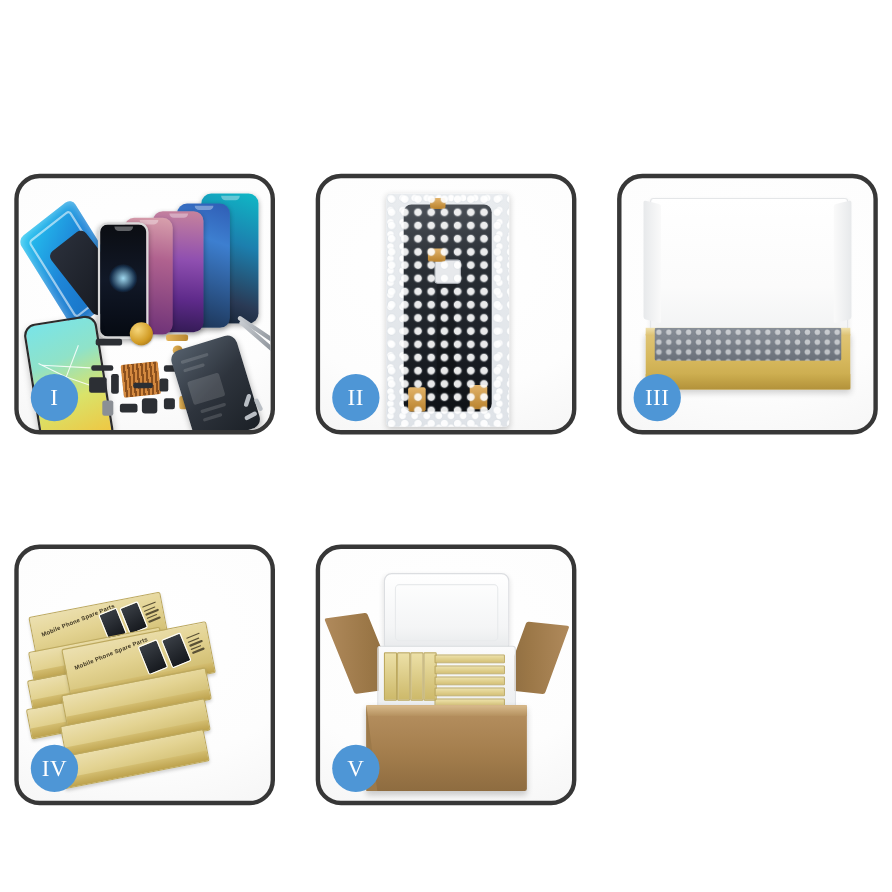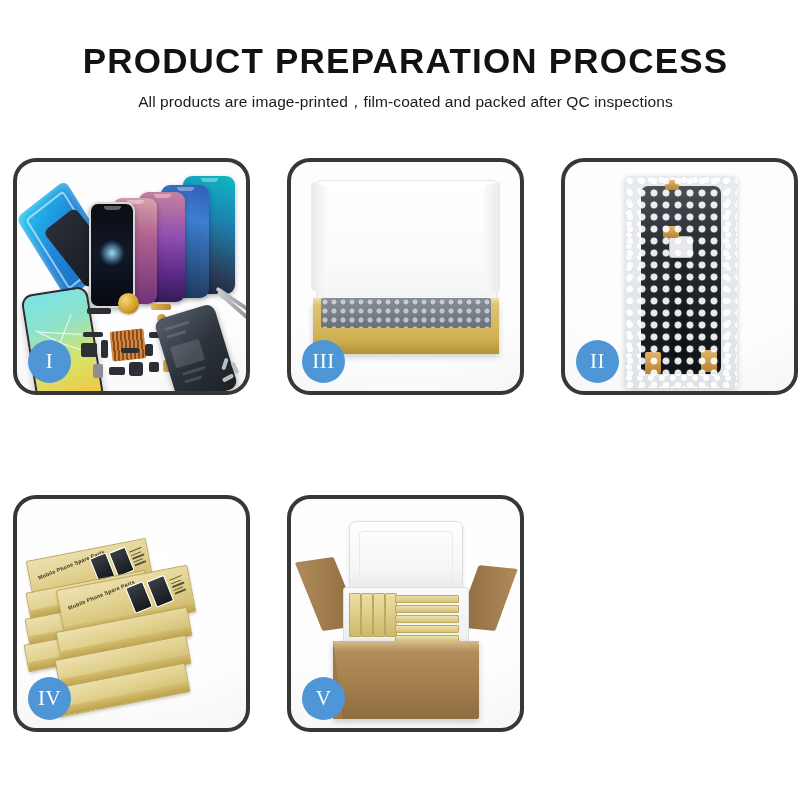--- a/index.html
+++ b/index.html
@@ -339,24 +339,20 @@
   }
   .p6 .tape-sq{
     position:absolute;background:rgba(150,120,80,.55);border-radius:1px;
   }
 </style>
 </head>
 <body>
 
 <div class="page">
 
-  <div class="header">
-    <div class="title">PRODUCT PREPARATION PROCESS</div>
-    <div class="subtitle">All products are image-printed，film-coated and packed after QC inspections</div>
-  </div>
 
   <div class="grid">
 
     <div class="panel p1">
       <div class="stage">
         <div class="oca"></div>
         <div class="oca-dark"></div>
         <div class="fan">
           <div class="ph ph1">
               <span class="notch"></span>
@@ -409,47 +405,47 @@
         <div class="tweezer2"></div>
         <div class="screws">
           <span style="left:0;top:0;transform:rotate(18deg);"></span>
           <span style="left:10px;top:4px;transform:rotate(-26deg);"></span>
           <span style="left:3px;top:14px;transform:rotate(62deg);"></span>
         </div>
       </div>
       <div class="badge">I</div>
     </div>
 
+    <div class="panel p2">
+      <div class="stage">
+        <div class="wrap">
+          <div class="lcd"></div>
+          <div class="flex"></div>
+          <div class="flexpad"></div>
+          <div class="tape" style="left:40px;top:4px;width:14px;height:10px;"></div>
+          <div class="tape" style="left:38px;top:50px;width:16px;height:12px;"></div>
+          <div class="tape" style="left:20px;top:176px;width:16px;height:22px;"></div>
+          <div class="tape" style="left:76px;top:174px;width:16px;height:22px;"></div>
+          <div class="bubbles"></div>
+        </div>
+      </div>
+      <div class="badge">II</div>
+    </div>
+
     <div class="panel p3">
       <div class="stage">
         <div class="lid"></div>
         <div class="lid-flapL"></div>
         <div class="lid-flapR"></div>
         <div class="tray"></div>
         <div class="tray-lip"></div>
         <div class="tray-in"></div>
         <div class="tray-side"></div>
       </div>
       <div class="badge">III</div>
-    </div>
-
-    <div class="panel p2">
-      <div class="stage">
-        <div class="wrap">
-          <div class="lcd"></div>
-          <div class="flex"></div>
-          <div class="flexpad"></div>
-          <div class="tape" style="left:40px;top:4px;width:14px;height:10px;"></div>
-          <div class="tape" style="left:38px;top:50px;width:16px;height:12px;"></div>
-          <div class="tape" style="left:20px;top:176px;width:16px;height:22px;"></div>
-          <div class="tape" style="left:76px;top:174px;width:16px;height:22px;"></div>
-          <div class="bubbles"></div>
-        </div>
-      </div>
-      <div class="badge">II</div>
     </div>
 
     <div class="panel p4">
       <div class="stage">
         <div class="stk">
 
           <div class="bx" style="left:4px;top:30px;width:120px;height:44px;transform:rotate(-11deg);">
             <div class="lbl" style="left:8px;top:15px;">Mobile Phone Spare Parts</div>
             <div class="scr" style="left:64px;top:7px;width:16px;height:24px;"></div>
             <div class="scr" style="left:84px;top:5px;width:16px;height:24px;"></div>

